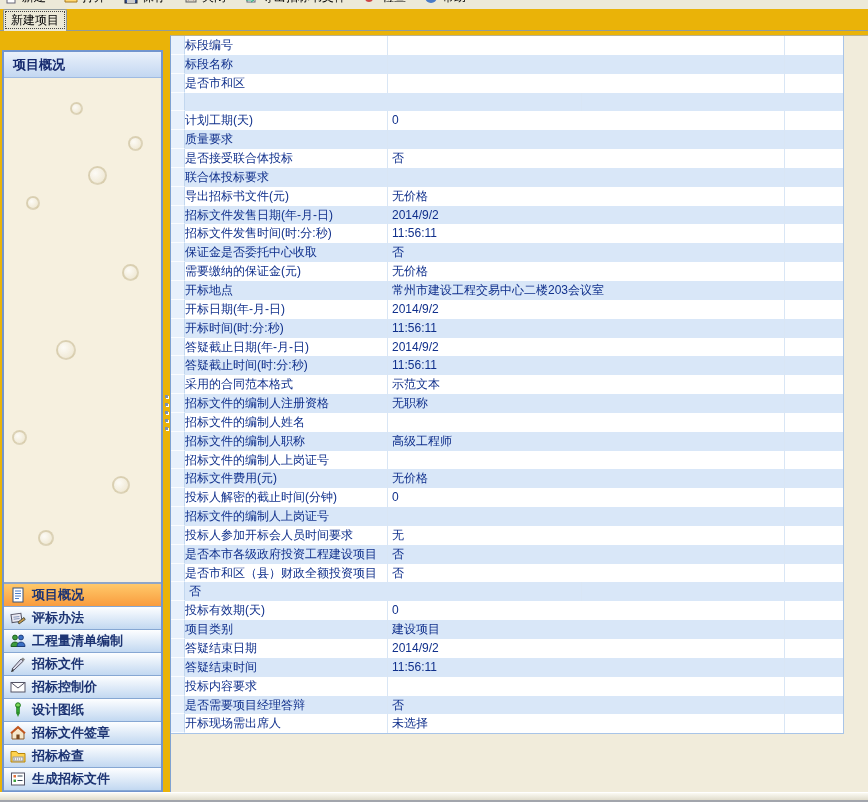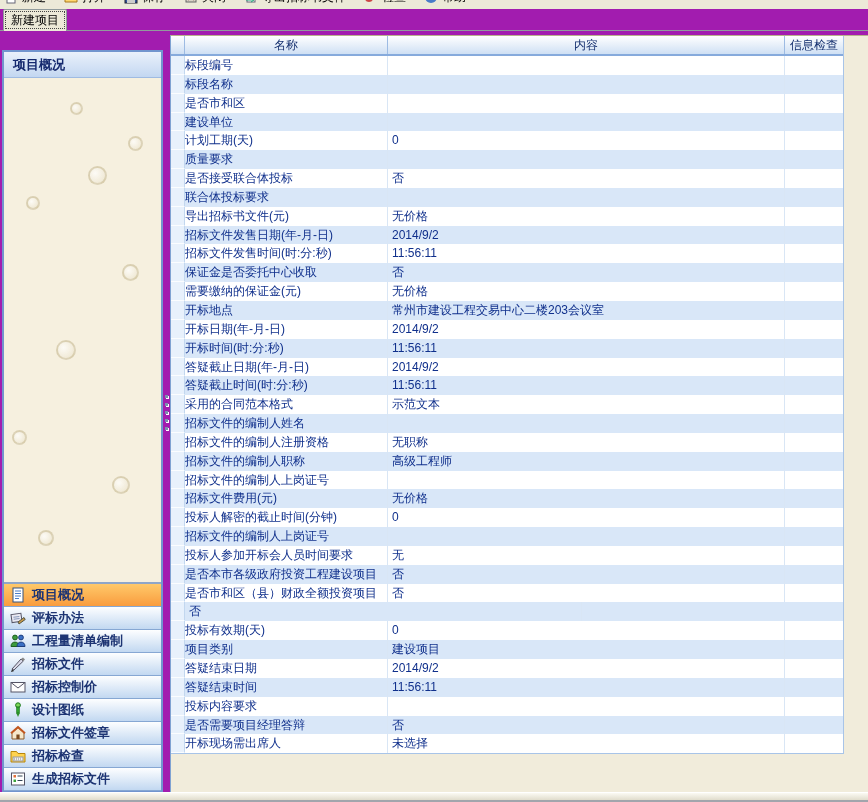--- a/index.html
+++ b/index.html
@@ -1,16 +1,16 @@
 <!DOCTYPE html>
 <html><head>
 <meta charset="utf-8">
 <style>
   html,body{margin:0;padding:0;}
-  .app{position:relative;width:868px;height:802px;background:#a21caf;overflow:hidden;
+  .app{position:relative;width:868px;height:802px;background:#eab308;overflow:hidden;
        font-family:"Liberation Sans","DejaVu Sans",sans-serif;-webkit-font-smoothing:none;}
   
   .toolbar{position:absolute;top:0;left:0;right:0;height:9px;overflow:hidden;background:#ECE9D8;}
   .toolbar-inner{position:absolute;top:-14px;left:4px;display:flex;align-items:center;gap:18px;height:22px;white-space:nowrap;}
   .tb-item{display:flex;align-items:center;gap:4px;font-size:12px;color:#000;}
   .tb-icon{width:14px;height:14px;display:inline-block;}
   .tb-icon svg{display:block;}
   
   .tabstrip{position:absolute;top:9px;left:0;right:0;height:22px;}
   .tabstrip .strip-line{position:absolute;left:0;right:0;bottom:0;height:1px;background:#919B9C;}
@@ -275,26 +275,20 @@
         <i></i>
         <i></i>
         <i></i>
         <i></i>
         <i></i>
       </span>
   </div>
 
   <div class="main">
     <div class="grid">
-      <div class="grid-header">
-        <div class="cell w-sel"></div>
-        <div class="cell w-name">名称</div>
-        <div class="cell w-content">内容</div>
-        <div class="cell w-check">信息检查</div>
-      </div>
       <div id="grid-body">
   <div class="grid-row">
     <div class="row-sel"></div>
     <div class="row-name">标段编号</div>
     <div class="row-value"></div>
     <div class="row-check"></div>
   </div>
 
   <div class="grid-row">
     <div class="row-sel"></div>
@@ -305,21 +299,20 @@
 
   <div class="grid-row">
     <div class="row-sel"></div>
     <div class="row-name">是否市和区</div>
     <div class="row-value"></div>
     <div class="row-check"></div>
   </div>
 
   <div class="grid-row">
     <div class="row-sel"></div>
-    <div class="row-name">建设单位</div>
     <div class="row-value"></div>
     <div class="row-check"></div>
   </div>
 
   <div class="grid-row">
     <div class="row-sel"></div>
     <div class="row-name">计划工期(天)</div>
     <div class="row-value">0</div>
     <div class="row-check"></div>
   </div>
@@ -417,34 +410,34 @@
 
   <div class="grid-row">
     <div class="row-sel"></div>
     <div class="row-name">采用的合同范本格式</div>
     <div class="row-value">示范文本</div>
     <div class="row-check"></div>
   </div>
 
   <div class="grid-row">
     <div class="row-sel"></div>
-    <div class="row-name">招标文件的编制人姓名</div>
-    <div class="row-value"></div>
-    <div class="row-check"></div>
-  </div>
-
-  <div class="grid-row">
-    <div class="row-sel"></div>
     <div class="row-name">招标文件的编制人注册资格</div>
     <div class="row-value">无职称</div>
     <div class="row-check"></div>
   </div>
 
   <div class="grid-row">
     <div class="row-sel"></div>
+    <div class="row-name">招标文件的编制人姓名</div>
+    <div class="row-value"></div>
+    <div class="row-check"></div>
+  </div>
+
+  <div class="grid-row">
+    <div class="row-sel"></div>
     <div class="row-name">招标文件的编制人职称</div>
     <div class="row-value">高级工程师</div>
     <div class="row-check"></div>
   </div>
 
   <div class="grid-row">
     <div class="row-sel"></div>
     <div class="row-name">招标文件的编制人上岗证号</div>
     <div class="row-value"></div>
     <div class="row-check"></div>

